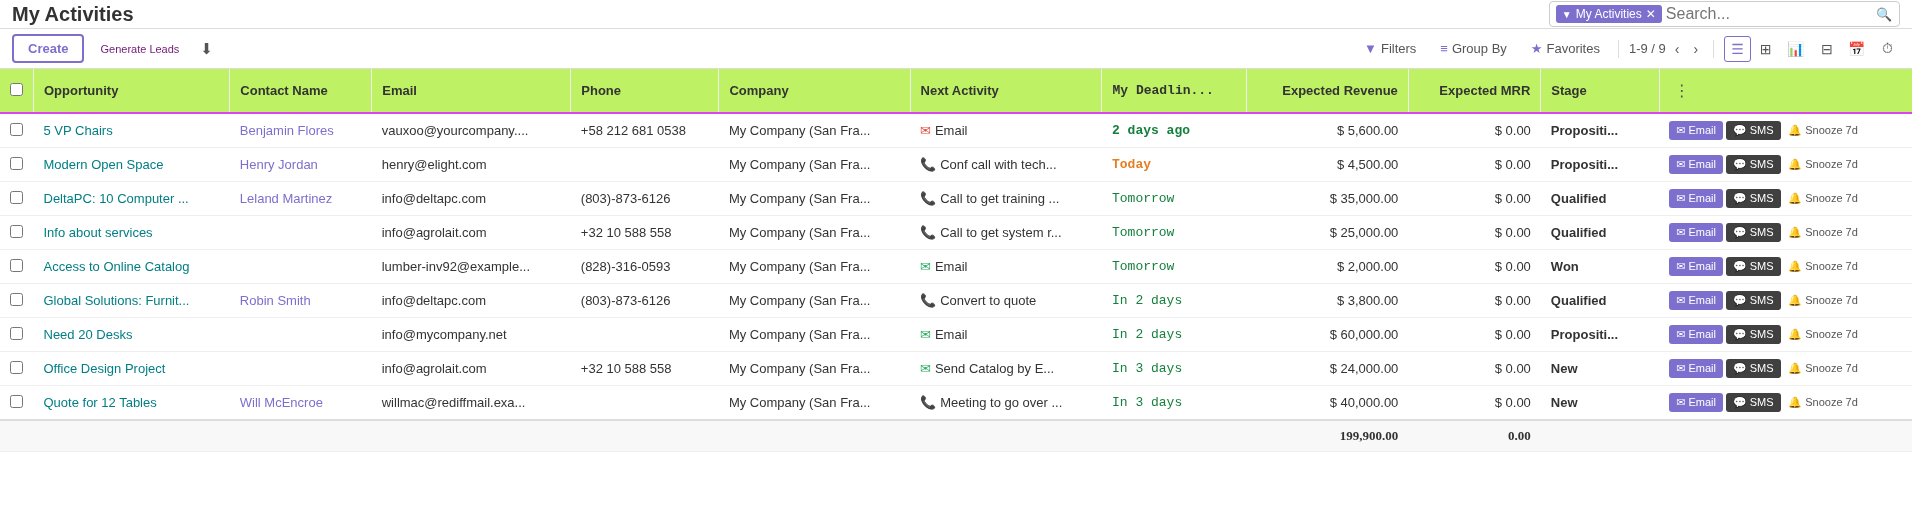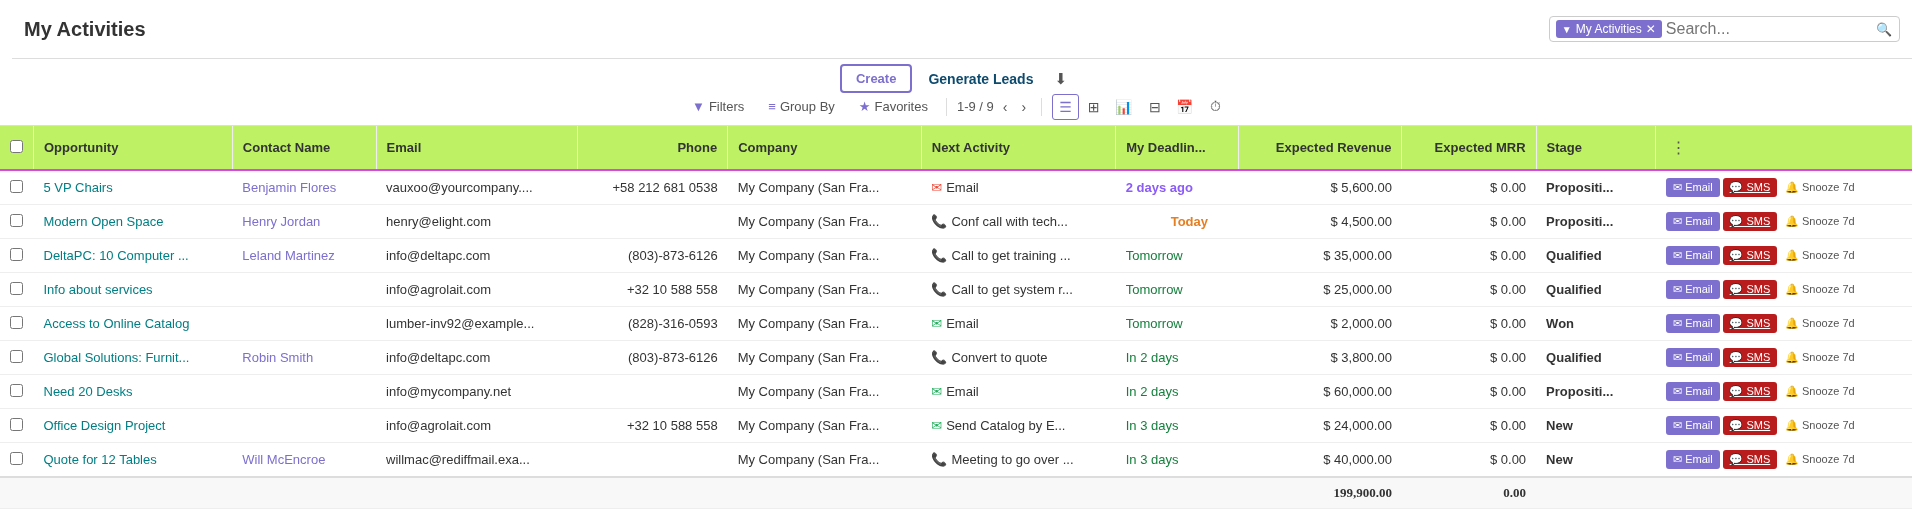--- a/index.html
+++ b/index.html
@@ -2,24 +2,23 @@
 <html><head>
   <meta charset="utf-8">
   <style>
     * { box-sizing: border-box; margin: 0; padding: 0; }
     body { font-family: Arial, sans-serif; font-size: 13px; background: #fff; color: #333; }
     
     .top-bar {
       display: flex;
       align-items: center;
       justify-content: space-between;
-      padding: 16px 12px;
+      padding: 1px 12px;
       border-bottom: 1px solid #ddd;
       background: #fff;
-      margin-left: 12px;
     }
     .top-bar-left { display: flex; align-items: center; gap: 10px; }
     .page-title { font-size: 20px; font-weight: bold; color: #333; }
     
     .top-bar-right { display: flex; align-items: center; gap: 8px; }
     .search-container {
       display: flex;
       align-items: center;
       border: 1px solid #ccc;
       border-radius: 4px;
@@ -49,42 +48,40 @@
     }
     .search-icon { color: #888; cursor: pointer; }
 
     .toolbar-bar {
       display: flex;
       align-items: center;
       justify-content: space-between;
       padding: 5px 12px;
       border-bottom: 1px solid #ddd;
       background: #fff;
-      flex-direction: column;
     }
     .toolbar-left { display: flex; align-items: center; gap: 8px; }
     
     .btn-create {
       background: #fff;
       border: 2px solid #7c6fcd;
       color: #7c6fcd;
       padding: 5px 14px;
       border-radius: 4px;
       cursor: pointer;
       font-size: 13px;
       font-weight: 600;
     }
     .btn-generate {
       background: none;
       border: none;
-      color: #0c4a6e;
-      cursor: pointer;
-      font-size: 14px;
+      color: #701a75;
+      cursor: pointer;
+      font-size: 11px;
       padding: 5px 8px;
-      font-weight: bold;
     }
     .btn-download {
       background: none;
       border: none;
       color: #555;
       cursor: pointer;
       font-size: 15px;
       padding: 5px;
     }
 
@@ -143,52 +140,51 @@
       padding: 7px 10px;
       border-bottom: 1px solid #eee;
       white-space: nowrap;
       vertical-align: middle;
     }
     
     .check-col { width: 30px; text-align: center; }
     .opportunity-col { min-width: 150px; }
     .contact-col { min-width: 120px; }
     .email-col { min-width: 150px; }
-    .phone-col { min-width: 110px; text-align: right; }
+    .phone-col { min-width: 110px; }
     .company-col { min-width: 140px; }
     .next-activity-col { min-width: 160px; }
-    .deadline-col { min-width: 100px; }
+    .deadline-col { min-width: 100px; font-family: Liberation Mono, monospace; }
     .revenue-col { min-width: 130px; text-align: right; }
     .mrr-col { min-width: 110px; text-align: right; }
     .stage-col { min-width: 100px; }
     .actions-col { min-width: 180px; }
 
     .link-blue { color: #017e84; cursor: pointer; text-decoration: none; }
     .link-purple { color: #7c6fcd; cursor: pointer; text-decoration: none; }
 
-    .deadline-red { color: #8b5cf6; font-weight: 600; }
-    .deadline-orange { color: #e67e22; font-weight: 600; margin-left: 45px; }
+    .deadline-red { color: #15803d; font-weight: 600; }
+    .deadline-orange { color: #e67e22; font-weight: 600; }
     .deadline-normal { color: #15803d; }
 
     .action-btn {
       display: inline-flex;
       align-items: center;
       gap: 3px;
       background: #7c6fcd;
       color: white;
       border: none;
       border-radius: 3px;
       padding: 3px 7px;
       font-size: 11px;
       cursor: pointer;
       margin-right: 3px;
     }
     .action-btn-sms {
-      background: #b91c1c;
-      text-decoration: underline;
+      background: #404040;
     }
     .action-btn-snooze {
       background: none;
       color: #555;
       border: none;
       cursor: pointer;
       font-size: 11px;
       padding: 3px 5px;
     }
 

